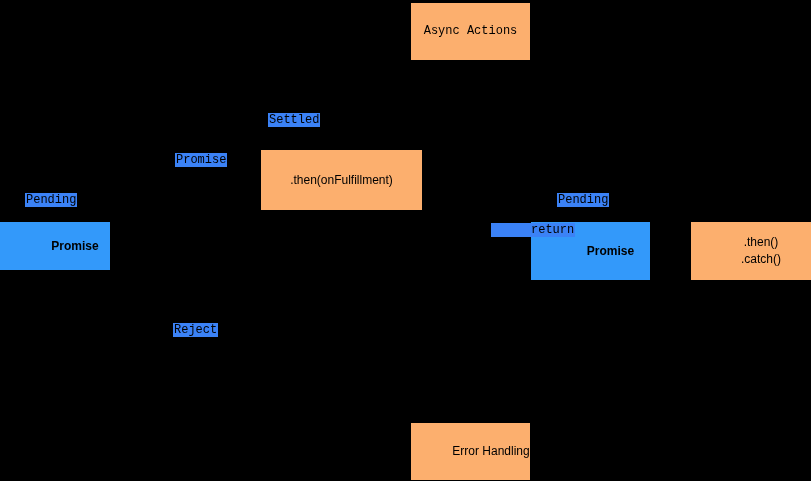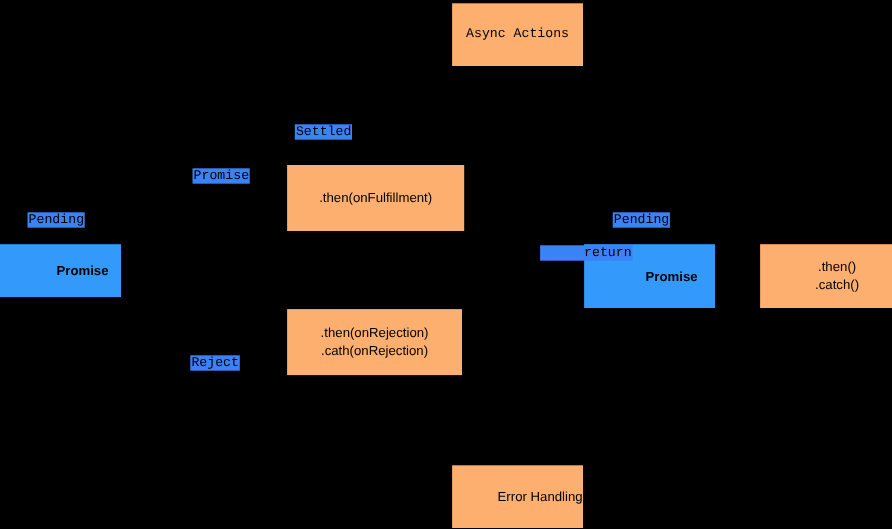--- a/index.html
+++ b/index.html
@@ -74,24 +74,20 @@
   </div>
 
   <div class="node orange" style="left:261px; top:150px; width:161px; height:60px;">
     <span class="node-line">.then(onFulfillment)</span>
   </div>
 
   <div class="node blue" style="left:0px; top:222px; width:110px; height:48px;">
     <span class="node-line">Promise</span>
   </div>
 
-  <div class="node orange" style="left:261px; top:281px; width:159px; height:60px;">
-    <span class="node-line">.then(onRejection)</span>
-    <span class="node-line">.cath(onRejection)</span>
-  </div>
 
   <div class="node blue" style="left:531px; top:222px; width:119px; height:58px;">
     <span class="node-line">Promise</span>
   </div>
 
   <div class="node orange" style="left:691px; top:222px; width:140px; height:58px;">
     <span class="node-line">.then()</span>
     <span class="node-line">.catch()</span>
   </div>
 

